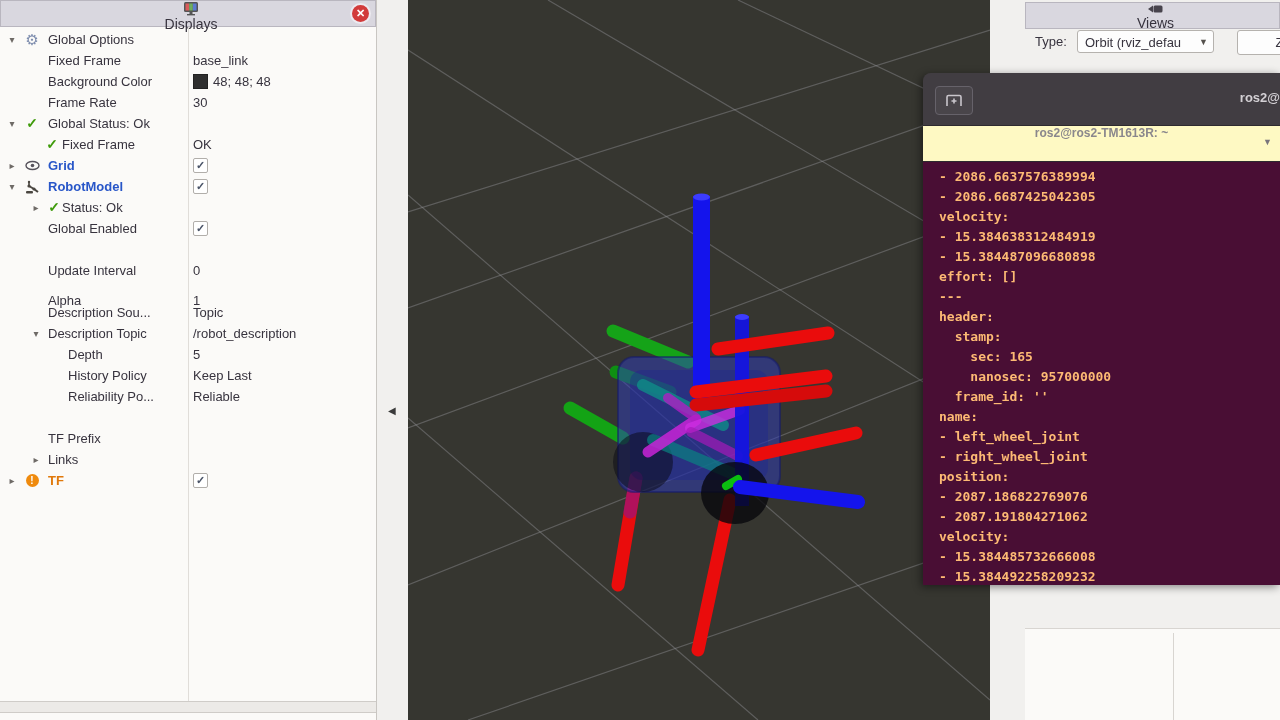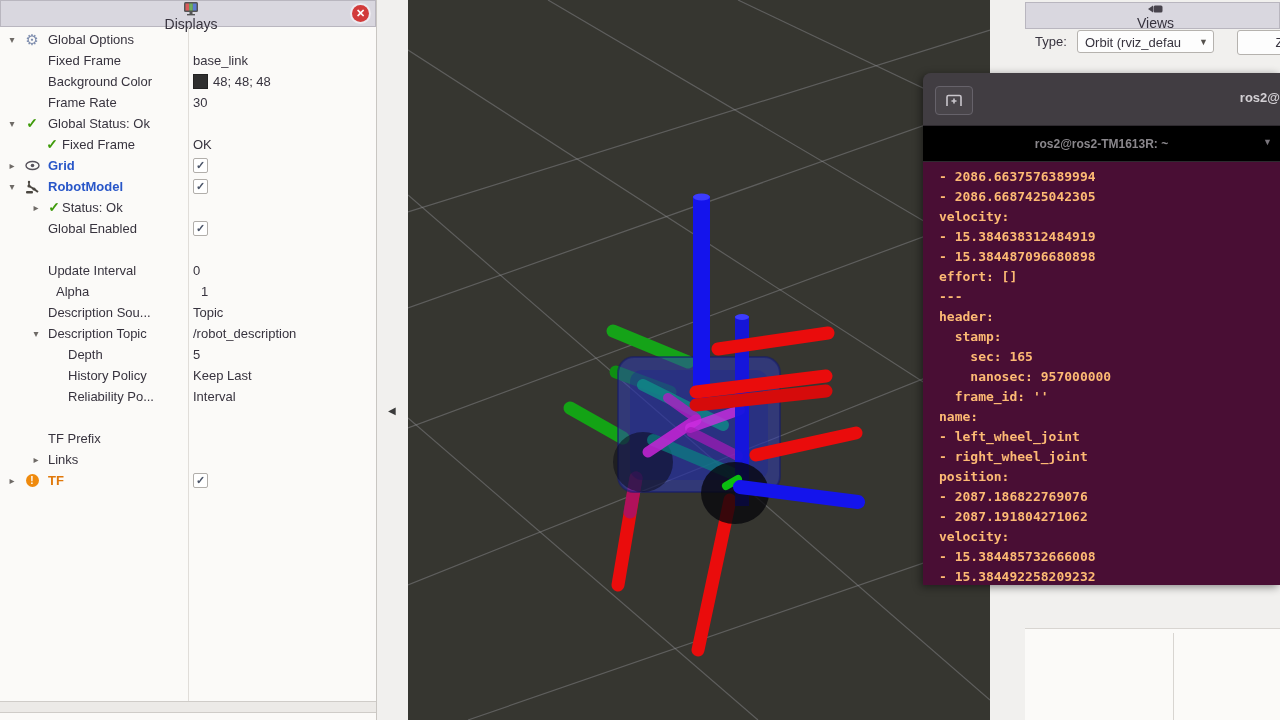--- a/index.html
+++ b/index.html
@@ -58,22 +58,22 @@
        border-top:1px solid #d8d5d1;}
   .views-body .vdiv{position:absolute;left:148px;top:4px;width:1px;height:88px;background:#d8d5d1;}
   
   .terminal{position:absolute;left:923px;top:53px;width:357px;height:512px;
        border-radius:8px 0 0 0;overflow:hidden;box-shadow:-2px 2px 8px rgba(0,0,0,.45);margin-top:20px;}
   .term-titlebar{position:relative;height:52px;background:#413d42;border-bottom:1px solid #2e2a2f;}
   .newtab-btn{position:absolute;left:12px;top:13px;width:36px;height:27px;border:1px solid #66626a;
        border-radius:4px;background:#49454a;display:flex;align-items:center;justify-content:center;}
   .term-title{position:absolute;right:0;top:17px;font-size:13px;font-weight:bold;color:#d3d0d4;
        font-family:"Liberation Sans",sans-serif;}
-  .term-tabbar{position:relative;height:35px;background:#000000;border-bottom:1px solid #2e2a2f;
-       display:flex;align-items:center;justify-content:center;}
+  .term-tabbar{position:relative;height:35px;background:#fef9c3;border-bottom:1px solid #2e2a2f;
+       display:flex;align-items:flex-start;justify-content:center;}
   .tab-title{font-size:12px;font-weight:bold;color:#8a878c;}
   .tab-arrow{position:absolute;right:8px;top:11px;color:#79757c;font-size:9px;}
   .term-body{position:relative;height:487px;background:#490e34;
        font-family:"DejaVu Sans Mono",monospace;font-size:13px;font-weight:700;
        line-height:20px;color:#fdba74;padding:5px 0 0 16px;box-sizing:border-box;}
   .tline{white-space:pre;}
   .cursor{display:inline-block;width:11px;height:17px;border:1.5px solid #ece7e1;margin-top:1px;}
 </style>
 </head>
 <body>
@@ -174,21 +174,21 @@
         <div class="row" style="top: 191px;">
           <span class="lbl" style="left: 48px;">Global Enabled</span>
           <span class="val">
             <span class="checkbox">✓</span>
           </span>
         </div>
         <div class="row" style="top: 233px;">
           <span class="lbl" style="left: 48px;">Update Interval</span>
           <span class="val">0</span>
         </div>
-        <div class="row" style="top: 254px; margin-left: 8px;">
+        <div class="row" style="top: 263px;">
           <span class="lbl" style="left: 48px;">Alpha</span>
           <span class="val">1</span>
         </div>
         <div class="row" style="top: 275px;">
           <span class="lbl" style="left: 48px;">Description Sou...</span>
           <span class="val">Topic</span>
         </div>
         <div class="row" style="top: 296px;">
           <span class="exp" style="left: 30px;">▾</span>
           <span class="lbl" style="left: 48px;">Description Topic</span>
@@ -197,21 +197,21 @@
         <div class="row" style="top: 317px;">
           <span class="lbl" style="left: 68px;">Depth</span>
           <span class="val">5</span>
         </div>
         <div class="row" style="top: 338px;">
           <span class="lbl" style="left: 68px;">History Policy</span>
           <span class="val">Keep Last</span>
         </div>
         <div class="row" style="top: 359px;">
           <span class="lbl" style="left: 68px;">Reliability Po...</span>
-          <span class="val">Interval</span>
+          <span class="val">Reliable</span>
         </div>
         <div class="row" style="top: 401px;">
           <span class="lbl" style="left: 48px;">TF Prefix</span>
           <span class="val"></span>
         </div>
         <div class="row" style="top: 422px;">
           <span class="exp" style="left: 30px;">▸</span>
           <span class="lbl" style="left: 48px;">Links</span>
           <span class="val"></span>
         </div>

